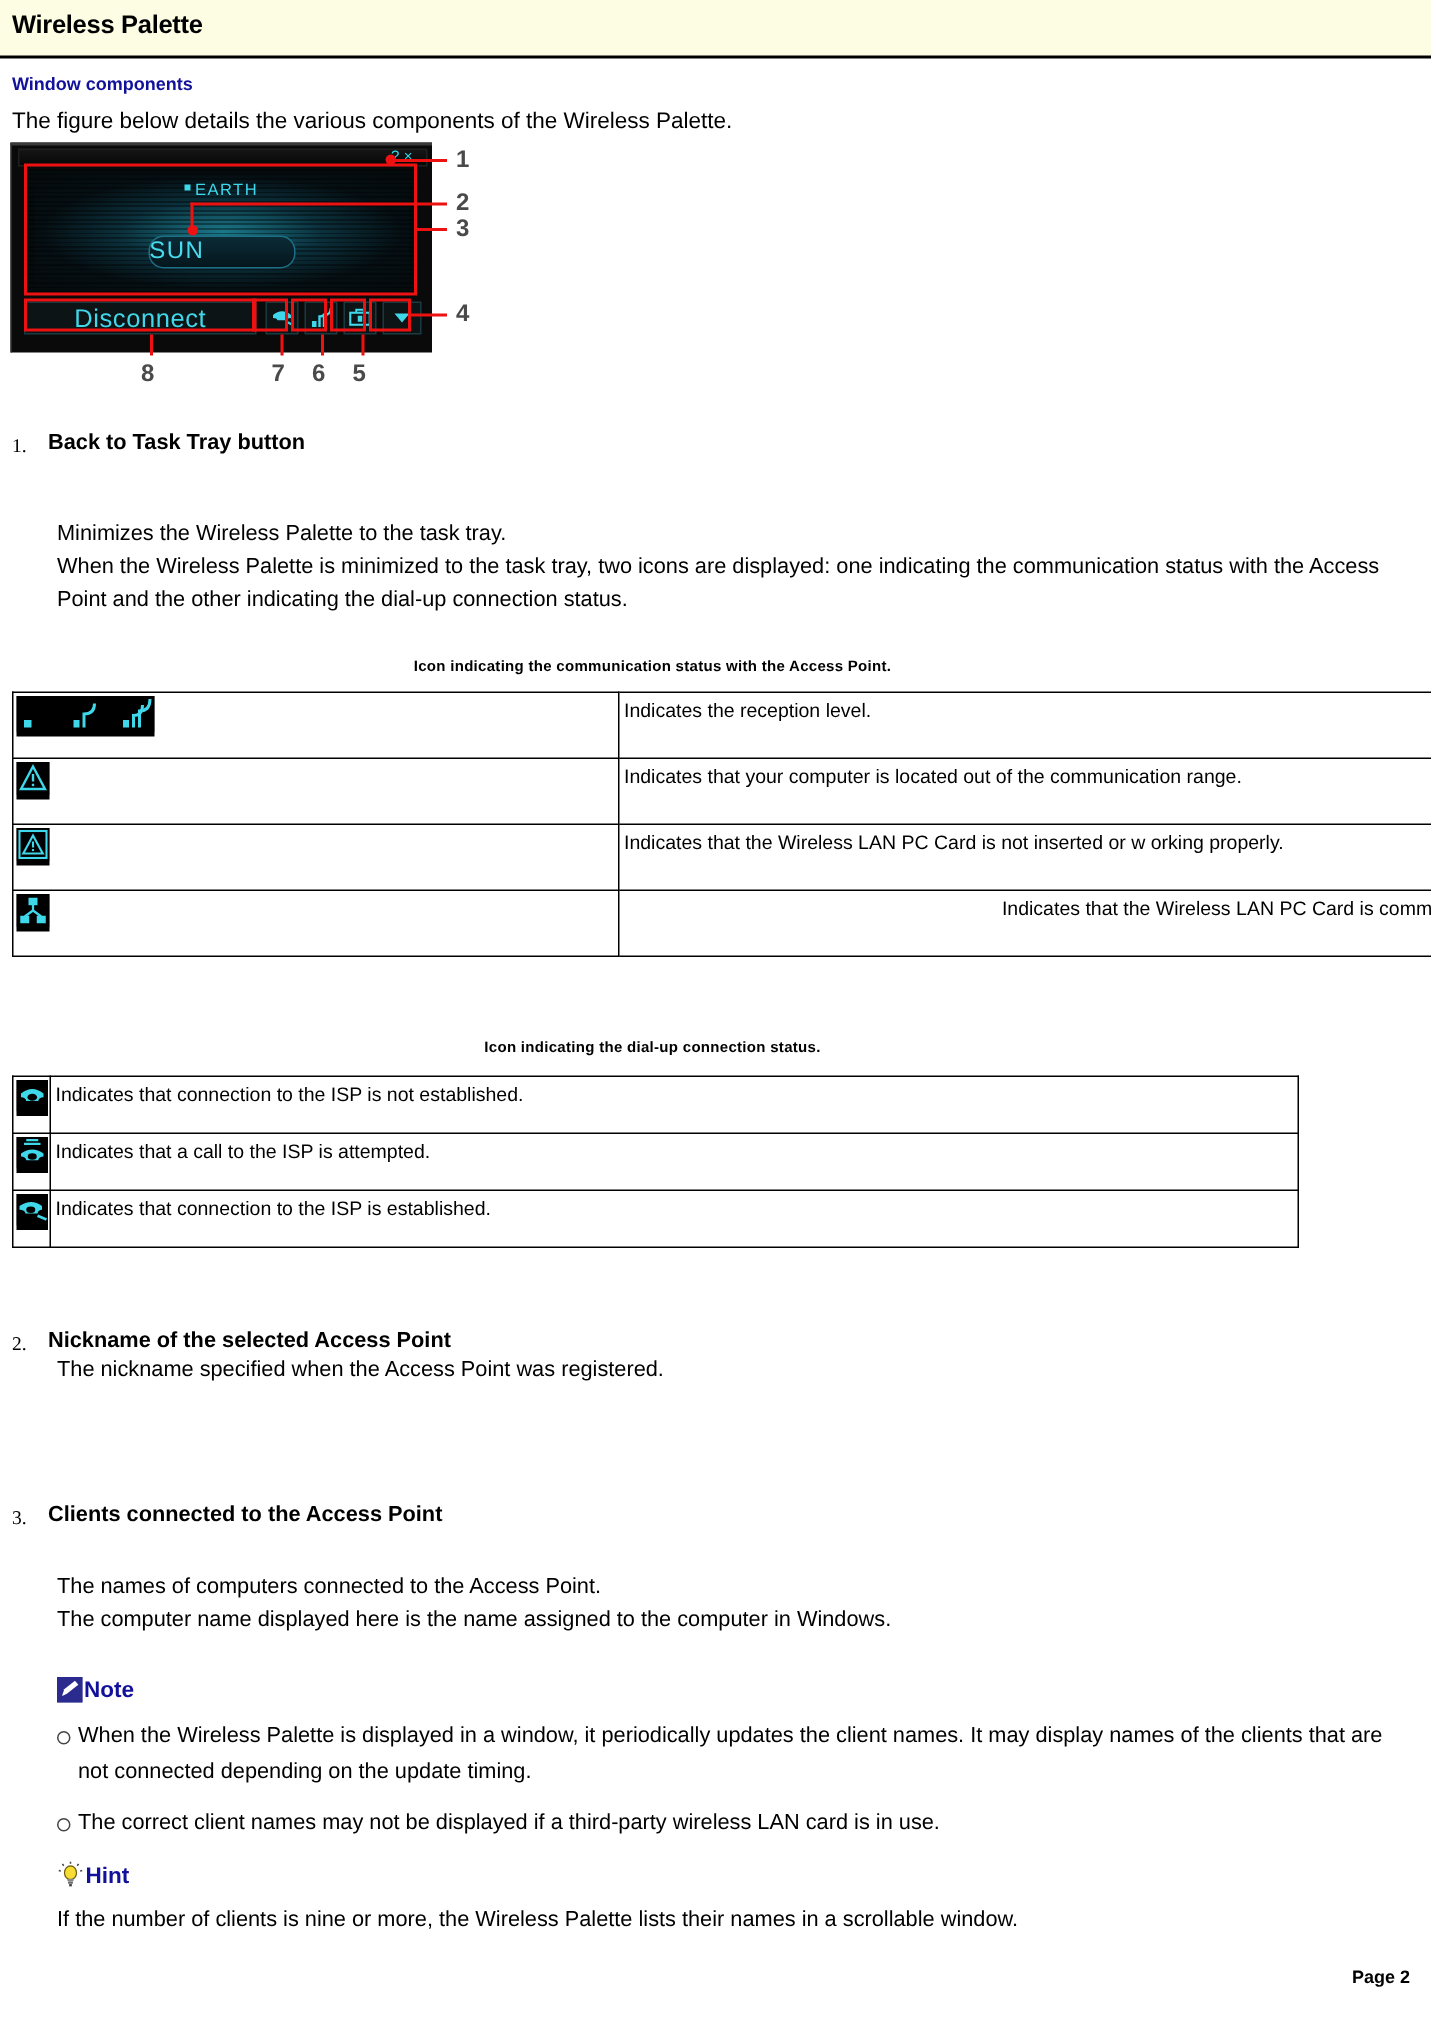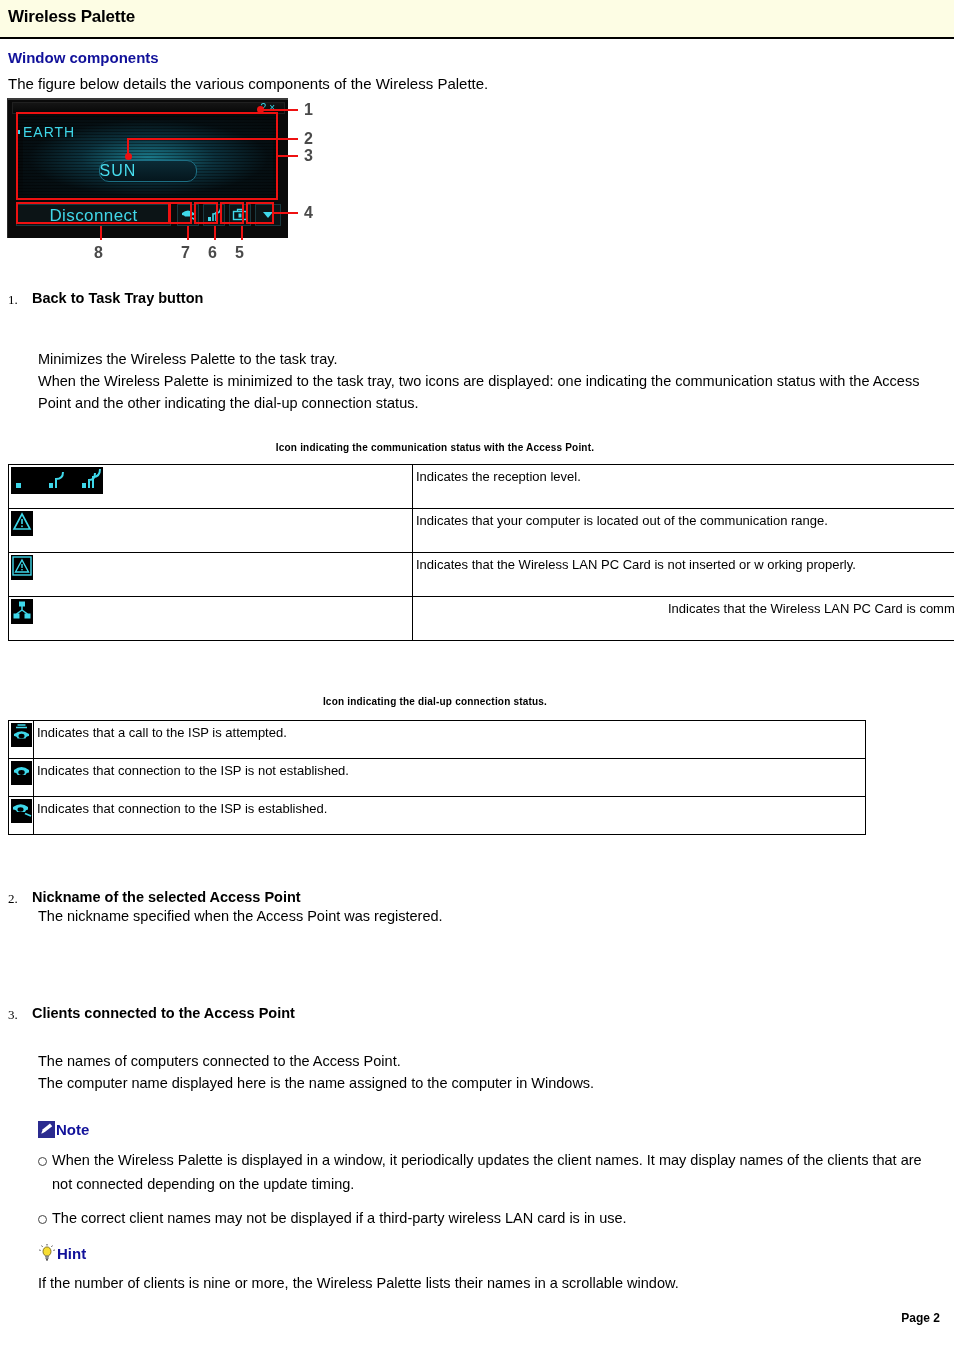--- a/index.html
+++ b/index.html
@@ -33,21 +33,21 @@
     border: none;
     border-top: 2px solid #000;
     margin: 0 0 0 0;
     width: 100%;
   }
 
   
   .section-heading {
     color: #11119a;
     font-weight: bold;
-    font-size: 15px;
+    font-size: 12px;
     margin: 10px 0 0 8px;
   }
   .intro-line {
     font-size: 15px;
     margin: 9px 0 0 8px;
   }
 
   
   .figure-wrap {
     position: relative;
@@ -98,23 +98,23 @@
     background: radial-gradient(ellipse at center, rgba(30,140,160,0.85) 0%, rgba(16,80,100,0.55) 38%, rgba(6,30,40,0.25) 68%, rgba(3,10,14,0) 100%);
   }
   .pw-scan {
     position: absolute;
     left: 0; top: 0; right: 0; bottom: 0;
     background: repeating-linear-gradient(to bottom, rgba(0,0,0,0.38) 0px, rgba(0,0,0,0.38) 1px, rgba(0,0,0,0) 1px, rgba(0,0,0,0) 3px);
   }
   .pw-ap {
     position: absolute;
     left: 0; right: 0; top: 8px;
-    text-align: left;
+    text-align: center;
     color: #3fd8ea;
-    font-size: 14px;
+    font-size: 11px;
     letter-spacing: 1px;
     font-family: "Liberation Sans", sans-serif;
   }
   .pw-ap .sq {
     display: inline-block;
     width: 4px; height: 4px;
     background: #3fd8ea;
     vertical-align: 3px;
     margin-right: 3px;
   }
@@ -482,39 +482,39 @@
   <colgroup>
       <col class="c1">
       <col>
     </colgroup>
   <tbody>
     <tr>
       <td class="cell-icon">
         <span class="icon-chip">
           <svg width="21" height="21" viewBox="0 0 21 21">
             <rect x="0" y="0" width="21" height="21" fill="#000"></rect>
+            <path d="M3 9 Q10.5 3 18 9 L18 11.5 Q15 11.5 14.5 14 L6.5 14 Q6 11.5 3 11.5 Z" fill="#3fd8ea"></path>
+            <ellipse cx="10.5" cy="11.5" rx="3.2" ry="2.4" fill="#000"></ellipse>
+          </svg>
+        </span>
+      </td>
+      <td class="cell-text">Indicates that connection to the ISP is not established.</td>
+    </tr>
+    <tr>
+      <td class="cell-icon">
+        <span class="icon-chip">
+          <svg width="21" height="21" viewBox="0 0 21 21">
+            <rect x="0" y="0" width="21" height="21" fill="#000"></rect>
             <path d="M5 4.5 L16 4.5 M6.5 2 L14.5 2" stroke="#3fd8ea" stroke-width="1.5"></path>
             <path d="M3 11 Q10.5 5.5 18 11 L18 13 Q15 13 14.5 15.5 L6.5 15.5 Q6 13 3 13 Z" fill="#3fd8ea"></path>
             <ellipse cx="10.5" cy="13" rx="3" ry="2.2" fill="#000"></ellipse>
           </svg>
         </span>
       </td>
       <td class="cell-text">Indicates that a call to the ISP is attempted.</td>
-    </tr>
-    <tr>
-      <td class="cell-icon">
-        <span class="icon-chip">
-          <svg width="21" height="21" viewBox="0 0 21 21">
-            <rect x="0" y="0" width="21" height="21" fill="#000"></rect>
-            <path d="M3 9 Q10.5 3 18 9 L18 11.5 Q15 11.5 14.5 14 L6.5 14 Q6 11.5 3 11.5 Z" fill="#3fd8ea"></path>
-            <ellipse cx="10.5" cy="11.5" rx="3.2" ry="2.4" fill="#000"></ellipse>
-          </svg>
-        </span>
-      </td>
-      <td class="cell-text">Indicates that connection to the ISP is not established.</td>
     </tr>
     <tr>
       <td class="cell-icon">
         <span class="icon-chip">
           <svg width="21" height="21" viewBox="0 0 21 21">
             <rect x="0" y="0" width="21" height="21" fill="#000"></rect>
             <path d="M2 8 Q10 2.5 17 8 L17 10.5 Q14.5 10.5 14 13 L6 13 Q5.5 10.5 2 10.5 Z" fill="#3fd8ea"></path>
             <ellipse cx="9.5" cy="10.5" rx="3" ry="2.2" fill="#000"></ellipse>
             <path d="M14 14.5 L20 17" stroke="#3fd8ea" stroke-width="1.8" fill="none"></path>
           </svg>

